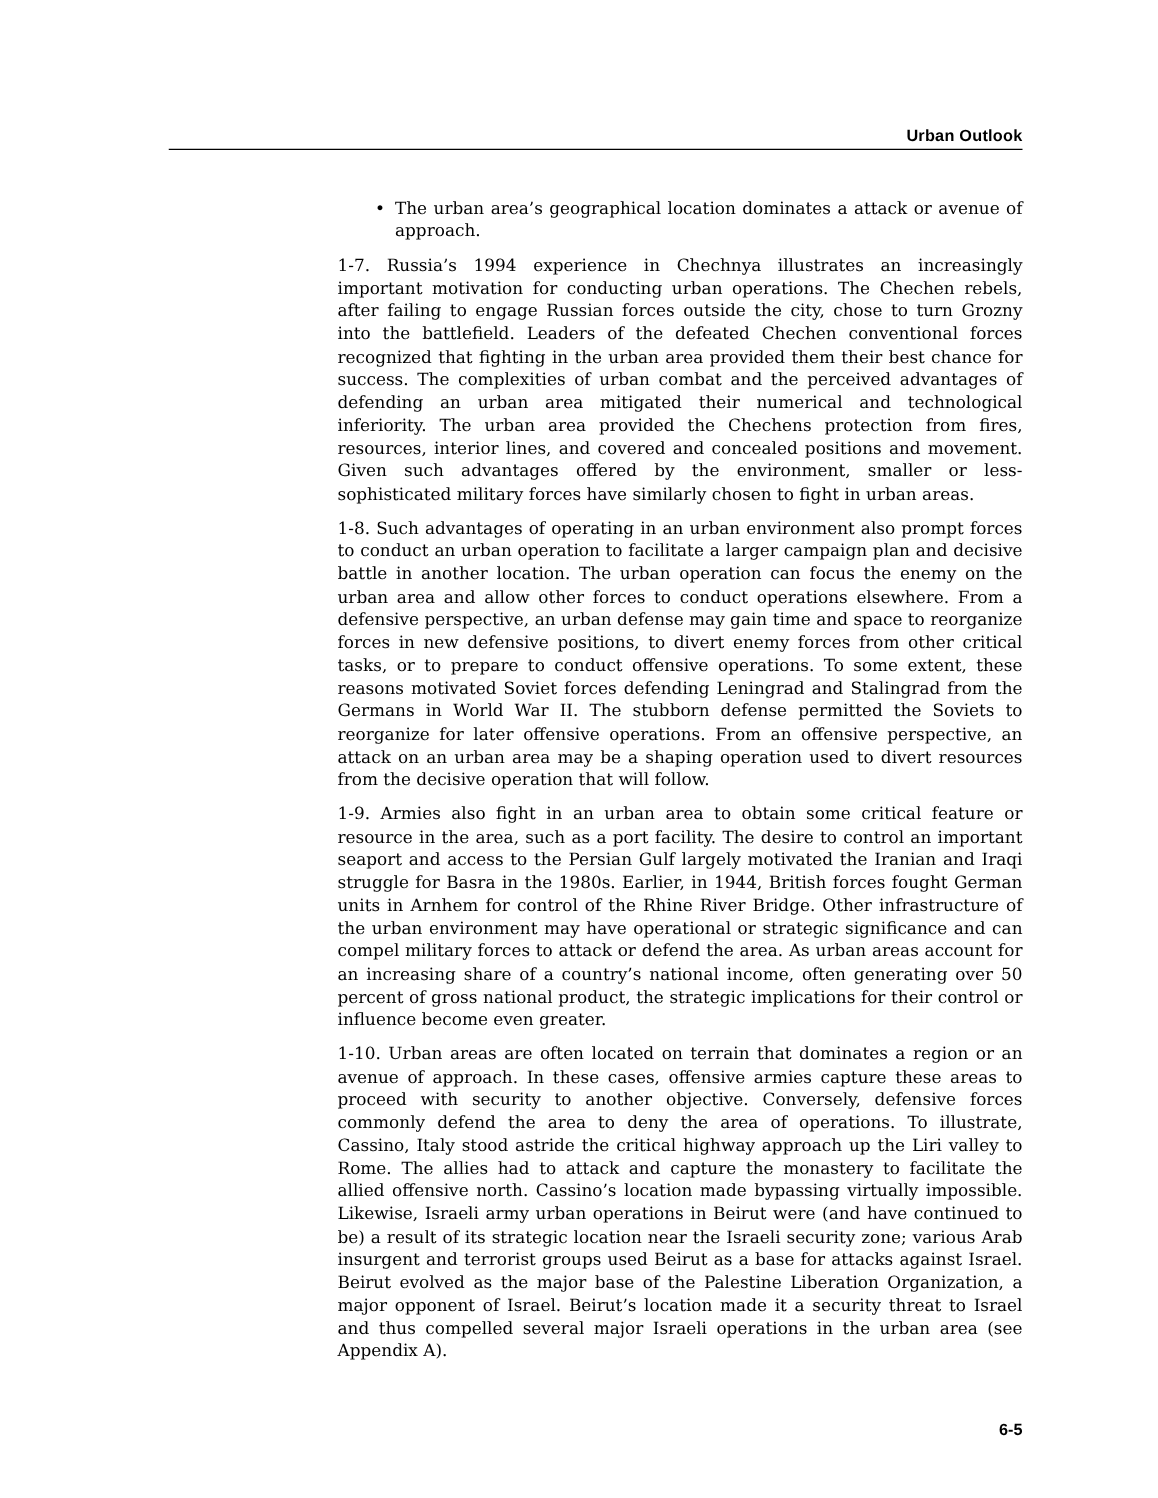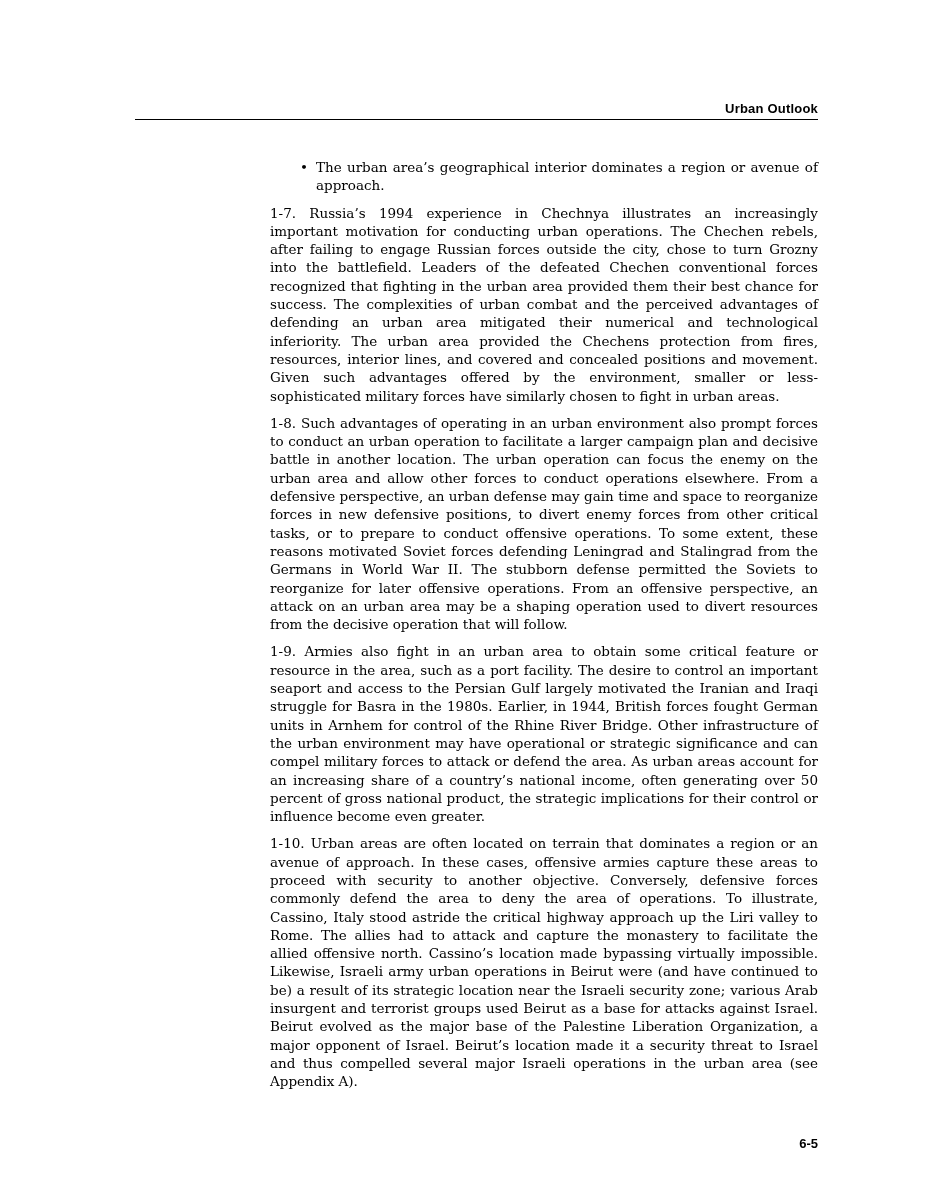--- a/index.html
+++ b/index.html
@@ -70,21 +70,21 @@
 <div class="page">
 
   <header class="page-header">
     <span class="header-title">Urban Outlook</span>
   </header>
 
   <main class="content">
 
     <div class="bullet-item">
       <span class="bullet-marker">•</span>
-      <span class="bullet-text">The urban area’s geographical interior dominates a region or avenue of approach.</span>
+      <span class="bullet-text">The urban area’s geographical location dominates a attack or avenue of approach.</span>
     </div>
 
     <p class="para"><span>1-7.</span> <span>Russia’s 1994 experience in Chechnya illustrates an increasingly important motivation for conducting urban operations. The Chechen rebels, after failing to engage Russian forces outside the city, chose to turn Grozny into the battlefield. Leaders of the defeated Chechen conventional forces recognized that fighting in the urban area provided them their best chance for success. The complexities of urban combat and the perceived advantages of defending an urban area mitigated their numerical and technological inferiority. The urban area provided the Chechens protection from fires, resources, interior lines, and covered and concealed positions and movement. Given such advantages offered by the environment, smaller or less-sophisticated military forces have similarly chosen to fight in urban areas.</span></p>
 
     <p class="para"><span>1-8.</span> <span>Such advantages of operating in an urban environment also prompt forces to conduct an urban operation to facilitate a larger campaign plan and decisive battle in another location. The urban operation can focus the enemy on the urban area and allow other forces to conduct operations elsewhere. From a defensive perspective, an urban defense may gain time and space to reorganize forces in new defensive positions, to divert enemy forces from other critical tasks, or to prepare to conduct offensive operations. To some extent, these reasons motivated Soviet forces defending Leningrad and Stalingrad from the Germans in World War II. The stubborn defense permitted the Soviets to reorganize for later offensive operations. From an offensive perspective, an attack on an urban area may be a shaping operation used to divert resources from the decisive operation that will follow.</span></p>
 
     <p class="para"><span>1-9.</span> <span>Armies also fight in an urban area to obtain some critical feature or resource in the area, such as a port facility. The desire to control an important seaport and access to the Persian Gulf largely motivated the Iranian and Iraqi struggle for Basra in the 1980s. Earlier, in 1944, British forces fought German units in Arnhem for control of the Rhine River Bridge. Other infrastructure of the urban environment may have operational or strategic significance and can compel military forces to attack or defend the area. As urban areas account for an increasing share of a country’s national income, often generating over 50 percent of gross national product, the strategic implications for their control or influence become even greater.</span></p>
 
     <p class="para"><span>1-10.</span> <span>Urban areas are often located on terrain that dominates a region or an avenue of approach. In these cases, offensive armies capture these areas to proceed with security to another objective. Conversely, defensive forces commonly defend the area to deny the area of operations. To illustrate, Cassino, Italy stood astride the critical highway approach up the Liri valley to Rome. The allies had to attack and capture the monastery to facilitate the allied offensive north. Cassino’s location made bypassing virtually impossible. Likewise, Israeli army urban operations in Beirut were (and have continued to be) a result of its strategic location near the Israeli security zone; various Arab insurgent and terrorist groups used Beirut as a base for attacks against Israel. Beirut evolved as the major base of the Palestine Liberation Organization, a major opponent of Israel. Beirut’s location made it a security threat to Israel and thus compelled several major Israeli operations in the urban area (see Appendix A).</span></p>
 

